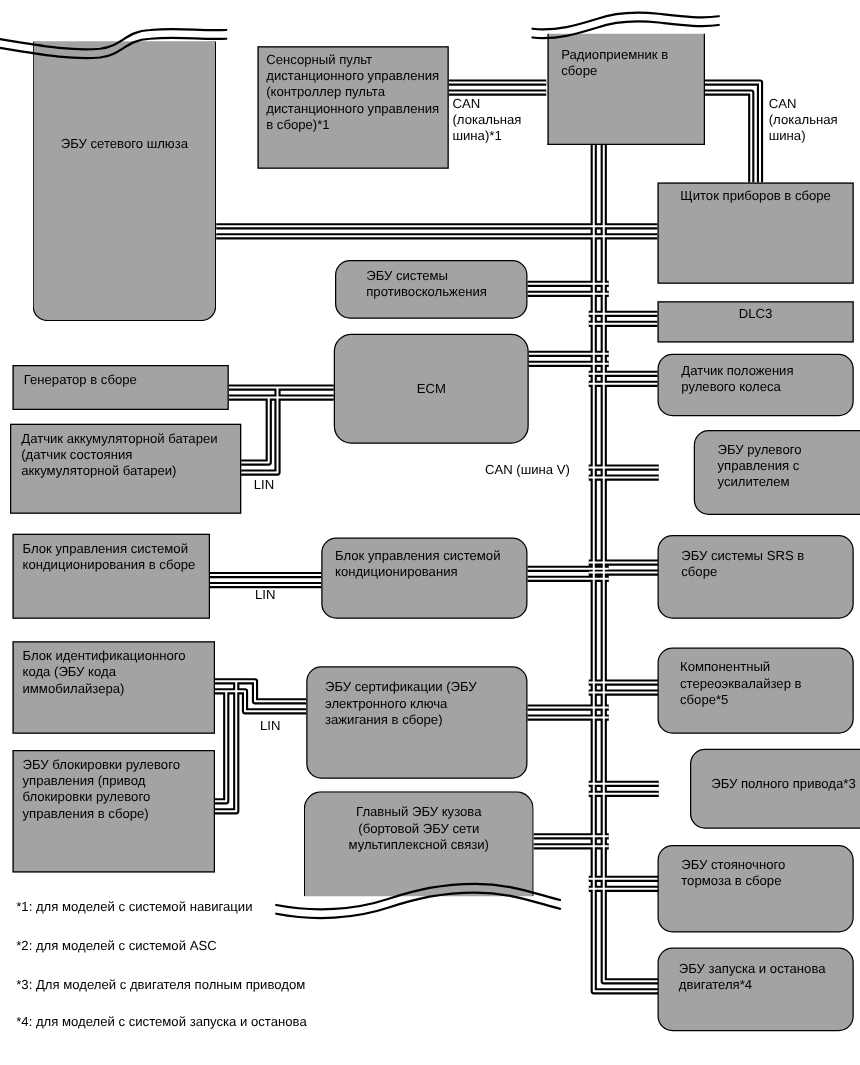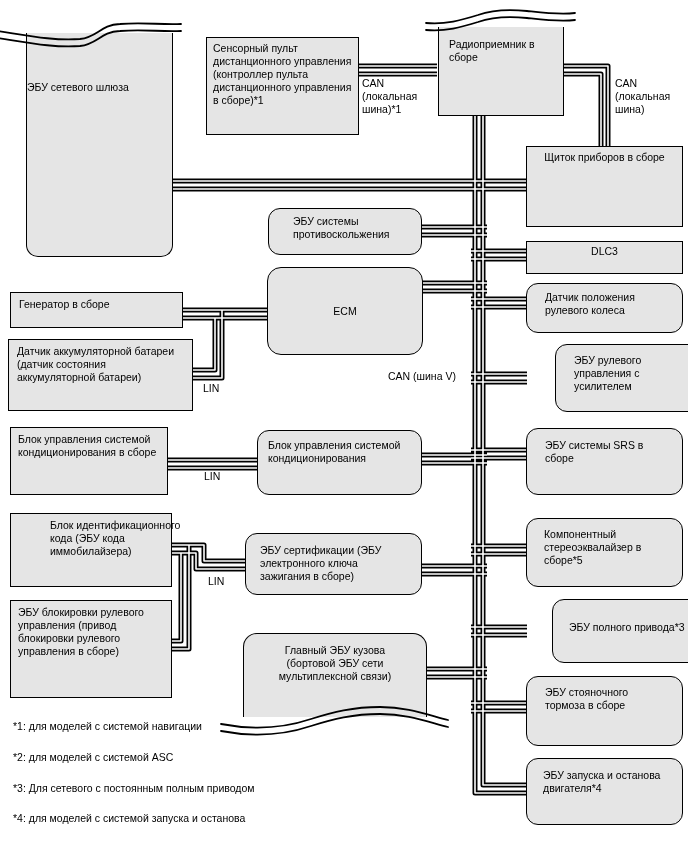--- a/index.html
+++ b/index.html
@@ -6,21 +6,21 @@
   #canvas{
     position:relative;width:688px;height:852px;background:#fff;
     font-family:"Liberation Sans", sans-serif;font-size:10.5px;line-height:13px;color:#000;
     overflow:hidden;
   }
   .layer{position:absolute;left:0;top:0;pointer-events:none;}
   .wire-outer{fill:none;stroke:#000;stroke-width:5;stroke-linejoin:round;}
   .wire-core{fill:none;stroke:#fff;stroke-width:1.6;stroke-linejoin:round;}
   .tear{fill:none;stroke:#000;stroke-width:1.8;stroke-linecap:round;}
   .node{
-    position:absolute;background:#e5e5e5;border:1.5px solid #000;box-sizing:border-box;
+    position:absolute;background:#a3a3a3;border:1.5px solid #000;box-sizing:border-box;
   }
   .rounded{border-radius:12px;}
   .center{display:flex;align-items:center;justify-content:center;}
   .lbl{display:block;}
   .flabel{position:absolute;}
   .footnote{position:absolute;white-space:nowrap;}
 </style>
 </head>
 <body>
 
@@ -65,21 +65,21 @@
       M471,627 H527 M471,635 H527
       M471,703 H527 M471,711 H527
       M183,310 H267 M183,318 H267
       M183,378 H222 V310 M183,370 H215 V318
       M168,460 H257 M168,468 H257
       M172,545 H204 V561 H245 M172,553 H196 V569 H245
       M189,545 V649 H172 M181,553 V641 H172"></path>
   </svg>
 
   <div class="node" style="left:26px;top:33px;width:147px;height:224px;border-top:none;border-radius:0 0 12px 12px;">
-    <div class="lbl" style="margin-top:48px;">ЭБУ сетевого шлюза</div>
+    <div class="lbl" style="margin-top:76px;text-align:center;">ЭБУ сетевого шлюза</div>
   </div>
 
   <div class="node" style="left:206px;top:37px;width:153px;height:98px;">
     <div class="lbl" style="padding:4px 2px 0 6px;width:146px;">Сенсорный пульт дистанционного управления (контроллер пульта дистанционного управления в сборе)*1</div>
   </div>
 
   <div class="node" style="left:438px;top:27px;width:126px;height:89px;border-top:none;">
     <div class="lbl" style="padding:11px 0 0 10px;width:95px;">Радиоприемник в сборе</div>
   </div>
 
@@ -136,46 +136,46 @@
   </div>
 
   <div class="node" style="left:10px;top:427px;width:158px;height:68px;">
     <div class="lbl" style="padding:5px 0 0 7px;width:148px;">Блок управления системой кондиционирования в сборе</div>
   </div>
 
   <div class="node rounded" style="left:257px;top:430px;width:165px;height:65px;">
     <div class="lbl" style="padding:8px 0 0 10px;width:150px;">Блок управления системой кондиционирования</div>
   </div>
 
-  <div class="node" style="left:10px;top:513px;width:162px;height:74px;padding-left:32px;">
+  <div class="node" style="left:10px;top:513px;width:162px;height:74px;">
     <div class="lbl" style="padding:5px 0 0 7px;width:152px;">Блок идентификационного кода (ЭБУ кода иммобилайзера)</div>
   </div>
 
-  <div class="node rounded" style="left:245px;top:533px;width:177px;height:62px;">
+  <div class="node rounded" style="left:245px;top:533px;width:177px;height:90px;">
     <div class="lbl" style="padding:10px 0 0 14px;width:150px;">ЭБУ сертификации (ЭБУ электронного ключа зажигания в сборе)</div>
   </div>
 
   <div class="node" style="left:10px;top:600px;width:162px;height:98px;">
     <div class="lbl" style="padding:5px 0 0 7px;width:152px;">ЭБУ блокировки рулевого управления (привод блокировки рулевого управления в сборе)</div>
   </div>
 
   <div class="node" style="left:243px;top:633px;width:184px;height:84px;border-bottom:none;border-radius:14px 14px 0 0;text-align:center;">
     <div class="lbl" style="padding:10px 0 0 16px;width:150px;">Главный ЭБУ кузова (бортовой ЭБУ сети мультиплексной связи)</div>
   </div>
 
   <div class="flabel" style="left:362px;top:77px;width:66px;">CAN (локальная шина)*1</div>
   <div class="flabel" style="left:615px;top:77px;width:64px;">CAN (локальная шина)</div>
   <div class="flabel" style="left:388px;top:370px;white-space:nowrap;">CAN (шина V)</div>
   <div class="flabel" style="left:203px;top:382px;">LIN</div>
   <div class="flabel" style="left:204px;top:470px;">LIN</div>
   <div class="flabel" style="left:208px;top:575px;">LIN</div>
 
   <div class="footnote" style="left:13px;top:720px;">*1: для моделей с системой навигации</div>
   <div class="footnote" style="left:13px;top:751px;">*2: для моделей с системой ASC</div>
-  <div class="footnote" style="left:13px;top:782px;">*3: Для сетевого с постоянным полным приводом</div>
+  <div class="footnote" style="left:13px;top:782px;">*3: Для моделей с двигателя полным приводом</div>
   <div class="footnote" style="left:13px;top:812px;">*4: для моделей с системой запуска и останова</div>
 
   <svg class="layer" width="688" height="852">
     <path class="tear" d="M-2,31 C30,36 55,41 80,39 C98,37 100,25 120,24 C145,22 160,25 181,24
       M-2,38 C30,43 55,48 80,46 C98,44 100,32 120,31 C145,29 160,32 181,31
       M426,23 C445,25 462,20 478,15 C492,10 508,9 527,11 C545,13 560,15 575,13
       M426,30 C445,32 462,27 478,22 C492,17 508,16 527,18 C545,20 560,22 575,20
       M221,724 C252,730 284,728 311,719 C333,712 353,707 380,707 C407,707 425,714 448,720
       M221,731 C252,737 284,735 311,726 C333,719 353,714 380,714 C407,714 425,721 448,727"></path>
   </svg>

